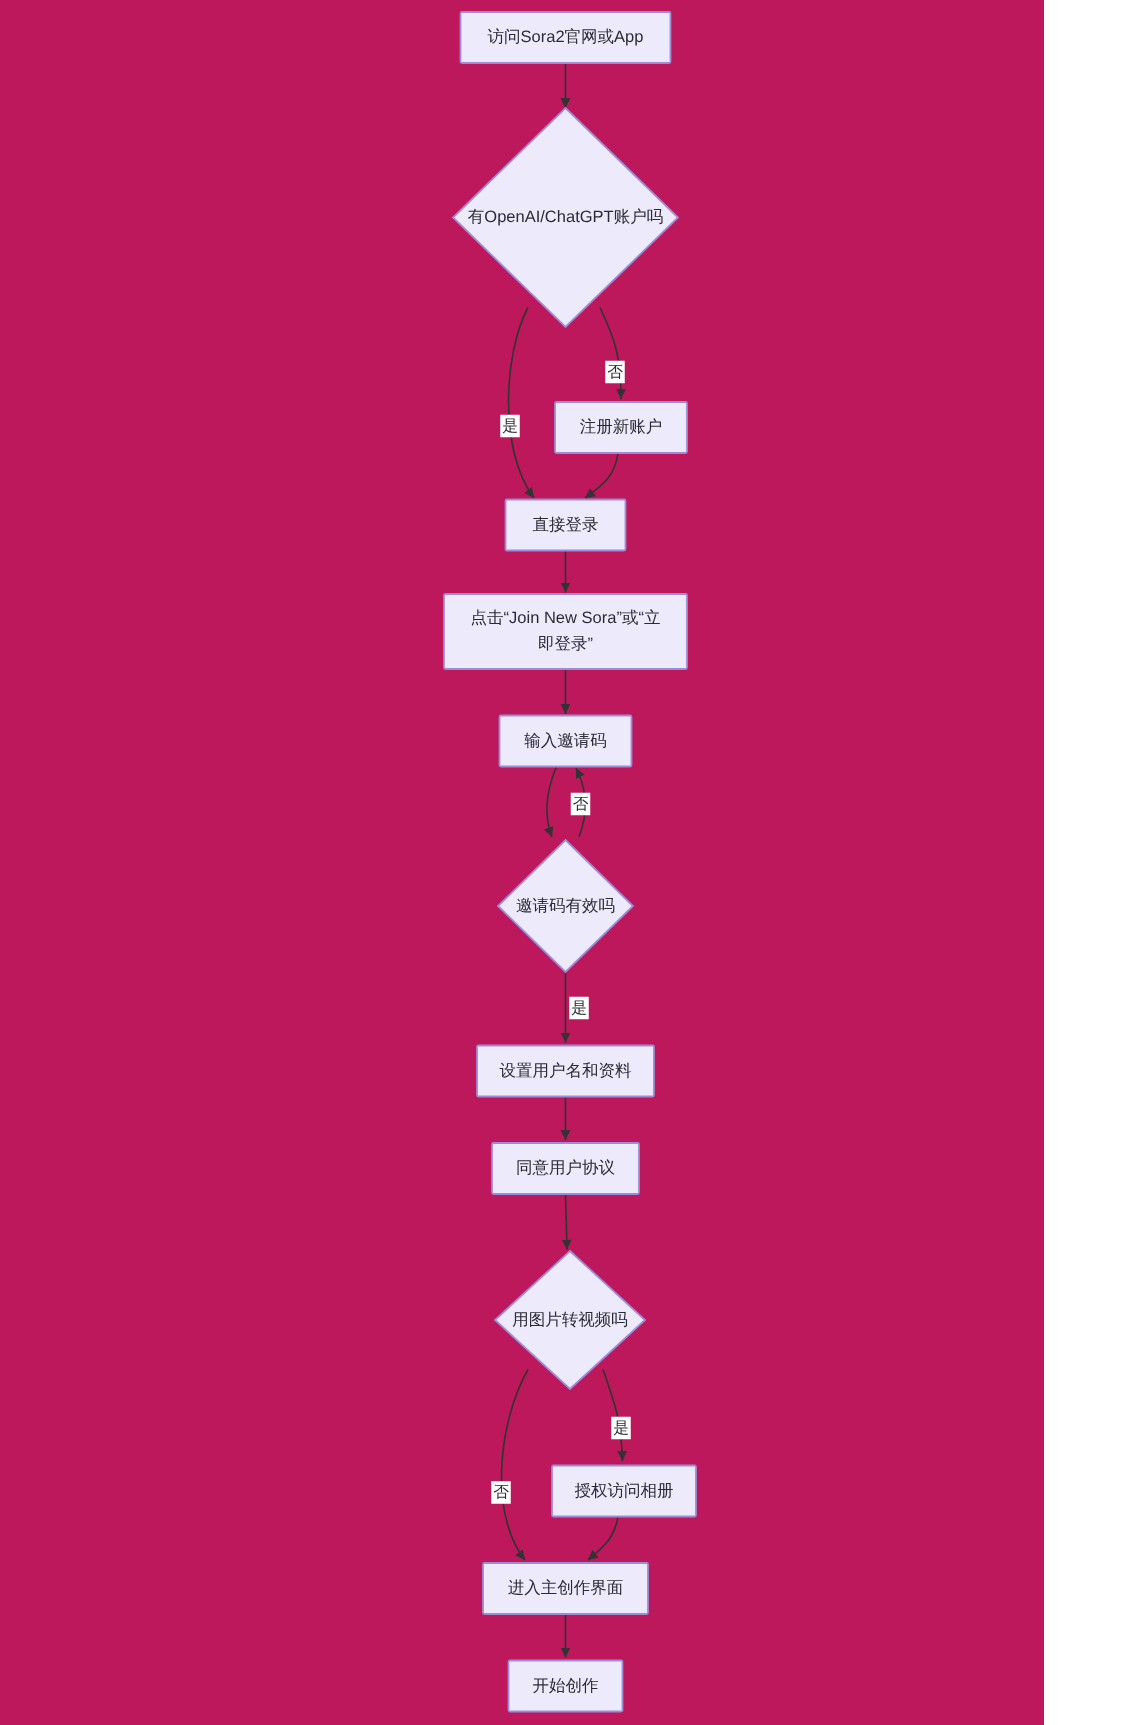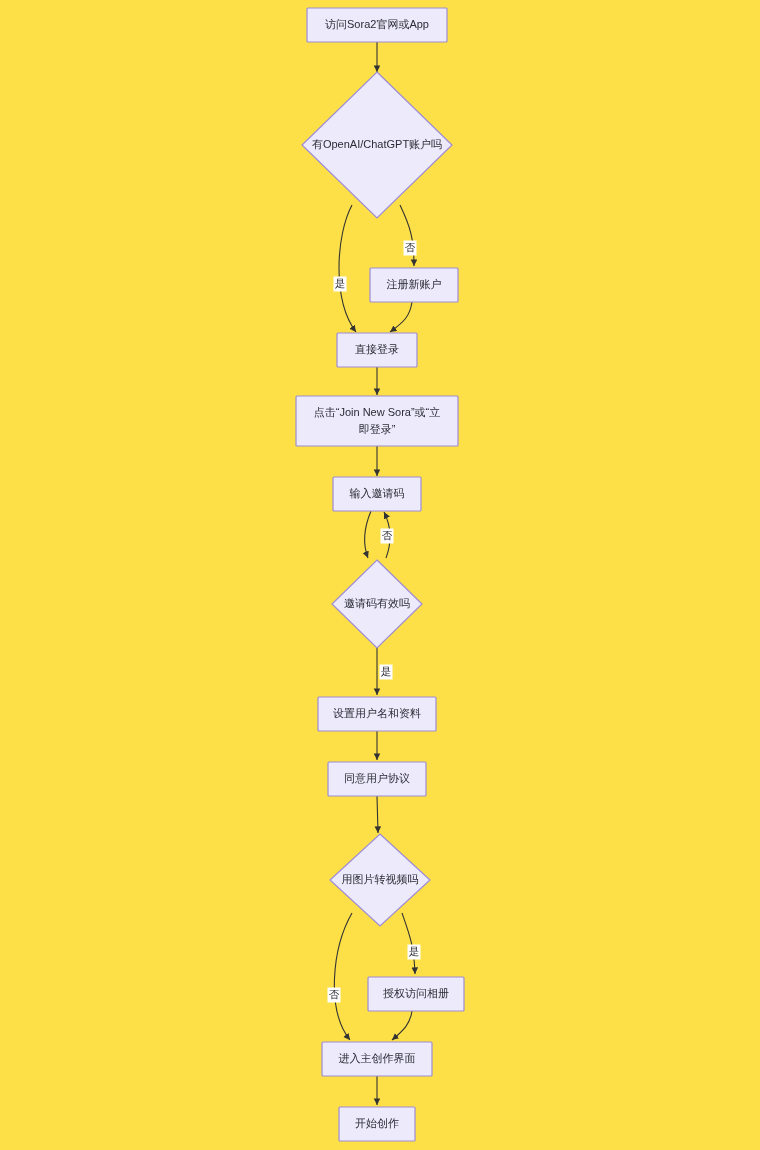--- a/index.html
+++ b/index.html
@@ -8,23 +8,23 @@
     background: #ffffff;
   }
   body {
     width: 760px;
     height: 1150px;
     font-family: "Liberation Sans", "DejaVu Sans", sans-serif;
     overflow: hidden;
   }
   #flowchart-root {
     position: relative;
-    width: 760px;
+    width: 696px;
     height: 1150px;
-    background: #fde047;
+    background: #be185d;
   }
   svg#flow-svg {
     position: absolute;
     top: 0;
     left: 0;
     width: 760px;
     height: 1150px;
     display: block;
   }
   .node-shape {

